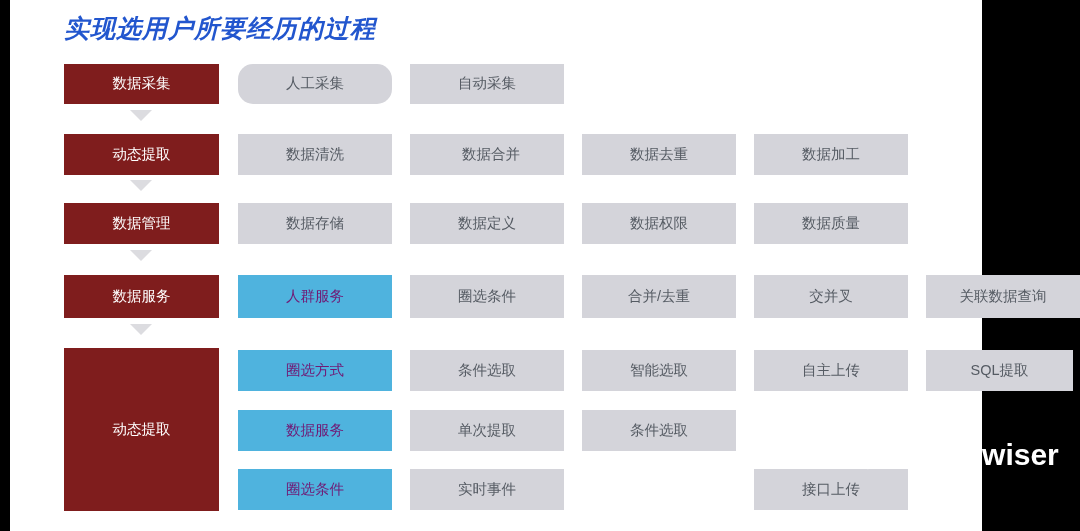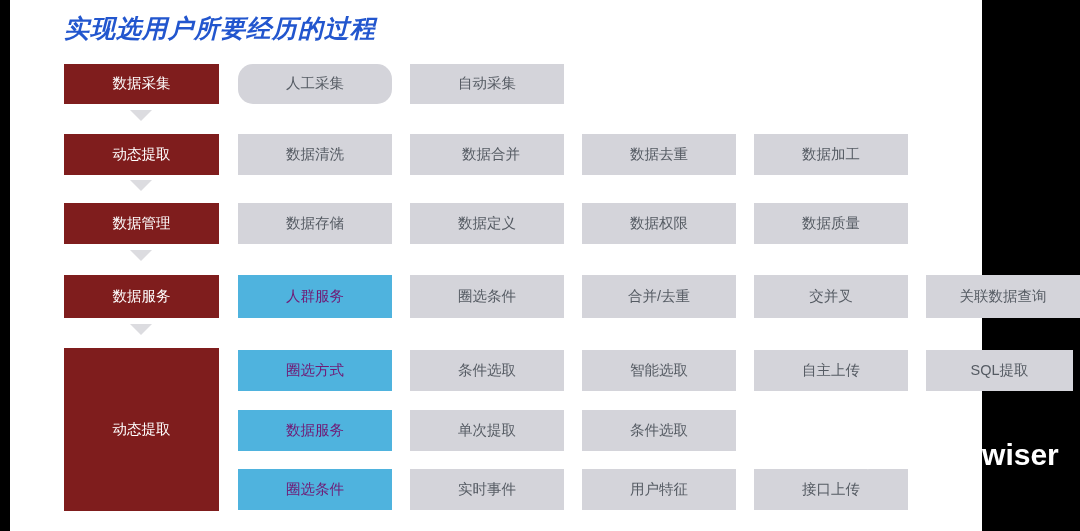--- a/index.html
+++ b/index.html
@@ -163,21 +163,20 @@
     <div class="box box-muted" style="left:582px; top:350px; width:154px; height:41px;">智能选取</div>
     <div class="box box-muted" style="left:754px; top:350px; width:154px; height:41px;">自主上传</div>
     <div class="box box-muted" style="left:926px; top:350px; width:147px; height:41px;">SQL提取</div>
 
     <div class="box box-accent" style="left:238px; top:410px; width:154px; height:41px;">数据服务</div>
     <div class="box box-muted" style="left:410px; top:410px; width:154px; height:41px;">单次提取</div>
     <div class="box box-muted" style="left:582px; top:410px; width:154px; height:41px;">条件选取</div>
 
     <div class="box box-accent" style="left:238px; top:469px; width:154px; height:41px;">圈选条件</div>
     <div class="box box-muted" style="left:410px; top:469px; width:154px; height:41px;">实时事件</div>
-    <div class="box box-muted" style="left:582px; top:469px; width:154px; height:41px;">用户特征</div>
     <div class="box box-muted" style="left:754px; top:469px; width:154px; height:41px;">接口上传</div>
 
     <div class="watermark">
       <div class="wm-logo">
         <svg viewBox="0 0 40 34" width="36" height="30" aria-hidden="true">
           <path d="M15.2 2.2C7.6 2.2 1.6 7.2 1.6 13.4c0 3.6 2.1 6.8 5.3 8.9l-1.3 4 4.6-2.3c1.5.4 3.1.6 4.8.6h.7c-.3-.9-.4-1.9-.4-2.8 0-6.2 6.1-11.2 13.6-11.2.5 0 1 0 1.5.1C29.2 6.1 22.9 2.2 15.2 2.2z" fill="none" stroke="rgba(255,255,255,0.92)" stroke-width="1.4"></path>
           <circle cx="10.4" cy="9.6" r="1.6" fill="rgba(255,255,255,0.92)"></circle>
           <circle cx="19.6" cy="9.6" r="1.6" fill="rgba(255,255,255,0.92)"></circle>
           <path d="M38.6 21.6c0-5.1-5-9.2-11.2-9.2s-11.2 4.1-11.2 9.2 5 9.2 11.2 9.2c1.3 0 2.6-.2 3.8-.5l3.8 1.9-1-3.3c2.7-1.7 4.6-4.4 4.6-7.3z" fill="none" stroke="rgba(255,255,255,0.92)" stroke-width="1.4"></path>
           <circle cx="23.8" cy="19.2" r="1.3" fill="rgba(255,255,255,0.92)"></circle>

